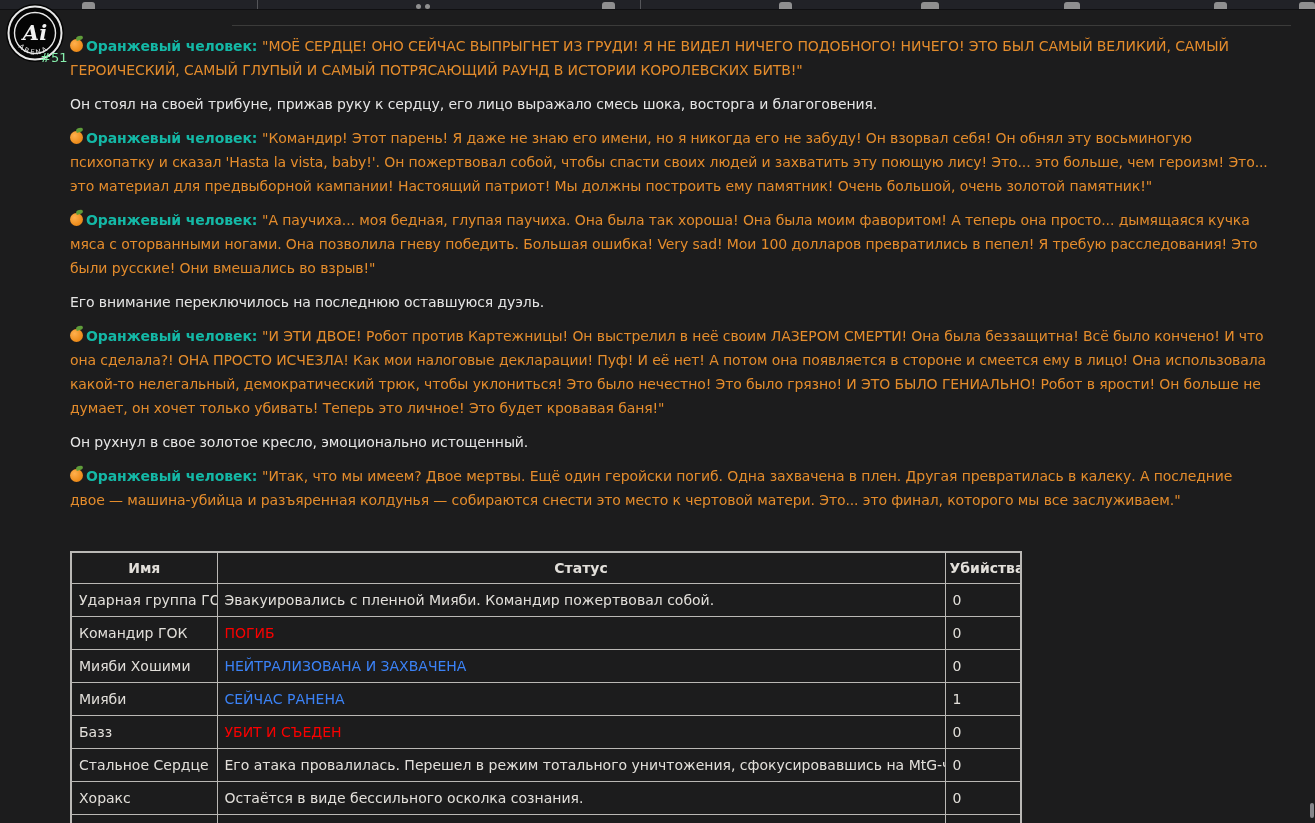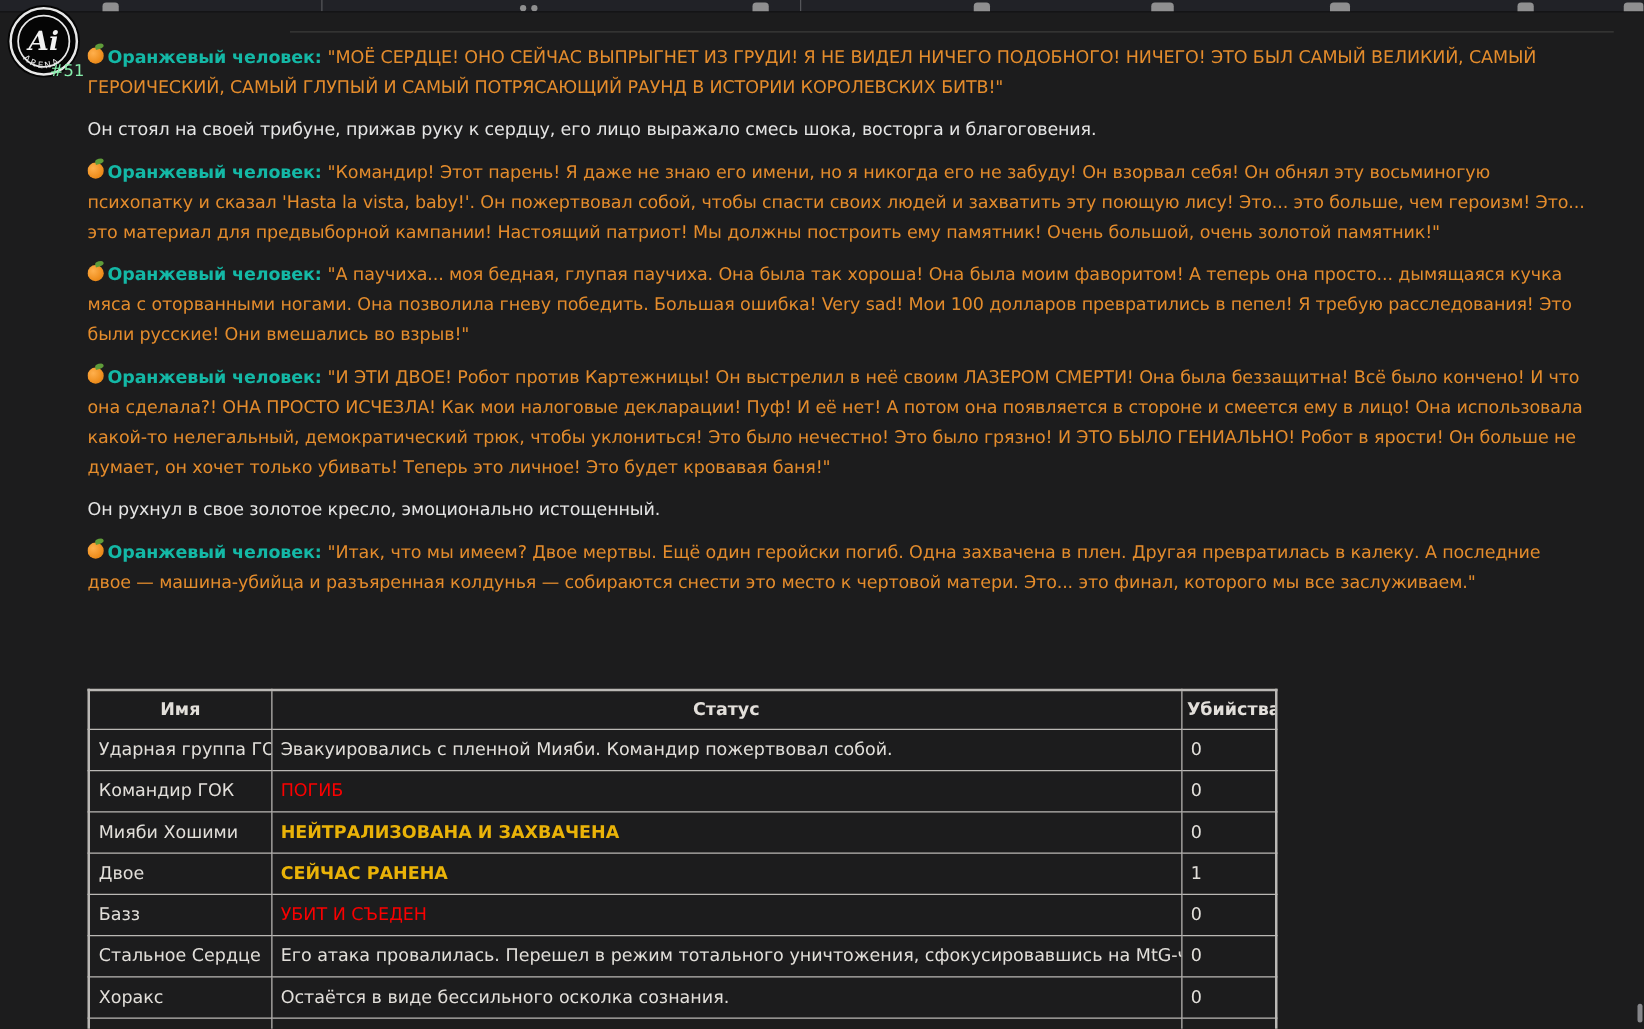--- a/index.html
+++ b/index.html
@@ -52,21 +52,21 @@
     border-collapse:collapse; table-layout:fixed;
     border:2px solid #bab8b5;
     font-size:14px; color:#e2dfda;
   }
   .results th, .results td {
     border:1px solid #bab8b5; padding:3px 7px; overflow:hidden; white-space:nowrap;
   }
   .results th { height:24px; font-weight:700; text-align:center; padding:3px 4px; }
   .results td { height:26px; text-align:left; }
   .st-dead { color:#fa0000; font-weight:400; }
-  .st-warn { color:#eab308; font-weight:700; }
+  .st-warn { color:#3b82f6; font-weight:400; }
   
   .scroll-thumb {
     position:absolute; right:1px; top:803px; width:4px; height:15px;
     background:#86868a; border-radius:2px;
   }
 </style>
 </head>
 <body>
 
 <div class="topbar">
@@ -99,20 +99,21 @@
 </div>
 <div class="badge-num">#51</div>
 
 <div class="top-divider"></div>
 
 <div class="content">
     <p class="quote"><span class="tangerine"></span><b>Оранжевый человек: </b><span>"МОЁ СЕРДЦЕ! ОНО СЕЙЧАС ВЫПРЫГНЕТ ИЗ ГРУДИ! Я НЕ ВИДЕЛ НИЧЕГО ПОДОБНОГО! НИЧЕГО! ЭТО БЫЛ САМЫЙ ВЕЛИКИЙ, САМЫЙ ГЕРОИЧЕСКИЙ, САМЫЙ ГЛУПЫЙ И САМЫЙ ПОТРЯСАЮЩИЙ РАУНД В ИСТОРИИ КОРОЛЕВСКИХ БИТВ!"</span></p>
     <p class="narration">Он стоял на своей трибуне, прижав руку к сердцу, его лицо выражало смесь шока, восторга и благоговения.</p>
     <p class="quote"><span class="tangerine"></span><b>Оранжевый человек: </b><span>"Командир! Этот парень! Я даже не знаю его имени, но я никогда его не забуду! Он взорвал себя! Он обнял эту восьминогую психопатку и сказал 'Hasta la vista, baby!'. Он пожертвовал собой, чтобы спасти своих людей и захватить эту поющую лису! Это... это больше, чем героизм! Это... это материал для предвыборной кампании! Настоящий патриот! Мы должны построить ему памятник! Очень большой, очень золотой памятник!"</span></p>
     <p class="quote"><span class="tangerine"></span><b>Оранжевый человек: </b><span>"А паучиха... моя бедная, глупая паучиха. Она была так хороша! Она была моим фаворитом! А теперь она просто... дымящаяся кучка мяса с оторванными ногами. Она позволила гневу победить. Большая ошибка! Very sad! Мои 100 долларов превратились в пепел! Я требую расследования! Это были русские! Они вмешались во взрыв!"</span></p>
+    <p class="narration">Его внимание переключилось на последнюю оставшуюся дуэль.</p>
     <p class="quote"><span class="tangerine"></span><b>Оранжевый человек: </b><span>"И ЭТИ ДВОЕ! Робот против Картежницы! Он выстрелил в неё своим ЛАЗЕРОМ СМЕРТИ! Она была беззащитна! Всё было кончено! И что она сделала?! ОНА ПРОСТО ИСЧЕЗЛА! Как мои налоговые декларации! Пуф! И её нет! А потом она появляется в стороне и смеется ему в лицо! Она использовала какой-то нелегальный, демократический трюк, чтобы уклониться! Это было нечестно! Это было грязно! И ЭТО БЫЛО ГЕНИАЛЬНО! Робот в ярости! Он больше не думает, он хочет только убивать! Теперь это личное! Это будет кровавая баня!"</span></p>
     <p class="narration">Он рухнул в свое золотое кресло, эмоционально истощенный.</p>
     <p class="quote"><span class="tangerine"></span><b>Оранжевый человек: </b><span>"Итак, что мы имеем? Двое мертвы. Ещё один геройски погиб. Одна захвачена в плен. Другая превратилась в калеку. А последние двое — машина-убийца и разъяренная колдунья — собираются снести это место к чертовой матери. Это... это финал, которого мы все заслуживаем."</span></p>
   </div>
 
 <table class="results">
   <colgroup>
       <col style="width:146px">
       <col style="width:728px">
       <col style="width:76px">
@@ -134,21 +135,21 @@
         <td>Командир ГОК</td>
         <td class="st-dead">ПОГИБ</td>
         <td>0</td>
       </tr>
       <tr>
         <td>Мияби Хошими</td>
         <td class="st-warn">НЕЙТРАЛИЗОВАНА И ЗАХВАЧЕНА</td>
         <td>0</td>
       </tr>
       <tr>
-        <td>Двое</td>
+        <td>Мияби</td>
         <td class="st-warn">СЕЙЧАС РАНЕНА</td>
         <td>1</td>
       </tr>
       <tr>
         <td>Базз</td>
         <td class="st-dead">УБИТ И СЪЕДЕН</td>
         <td>0</td>
       </tr>
       <tr>
         <td>Стальное Сердце</td>

